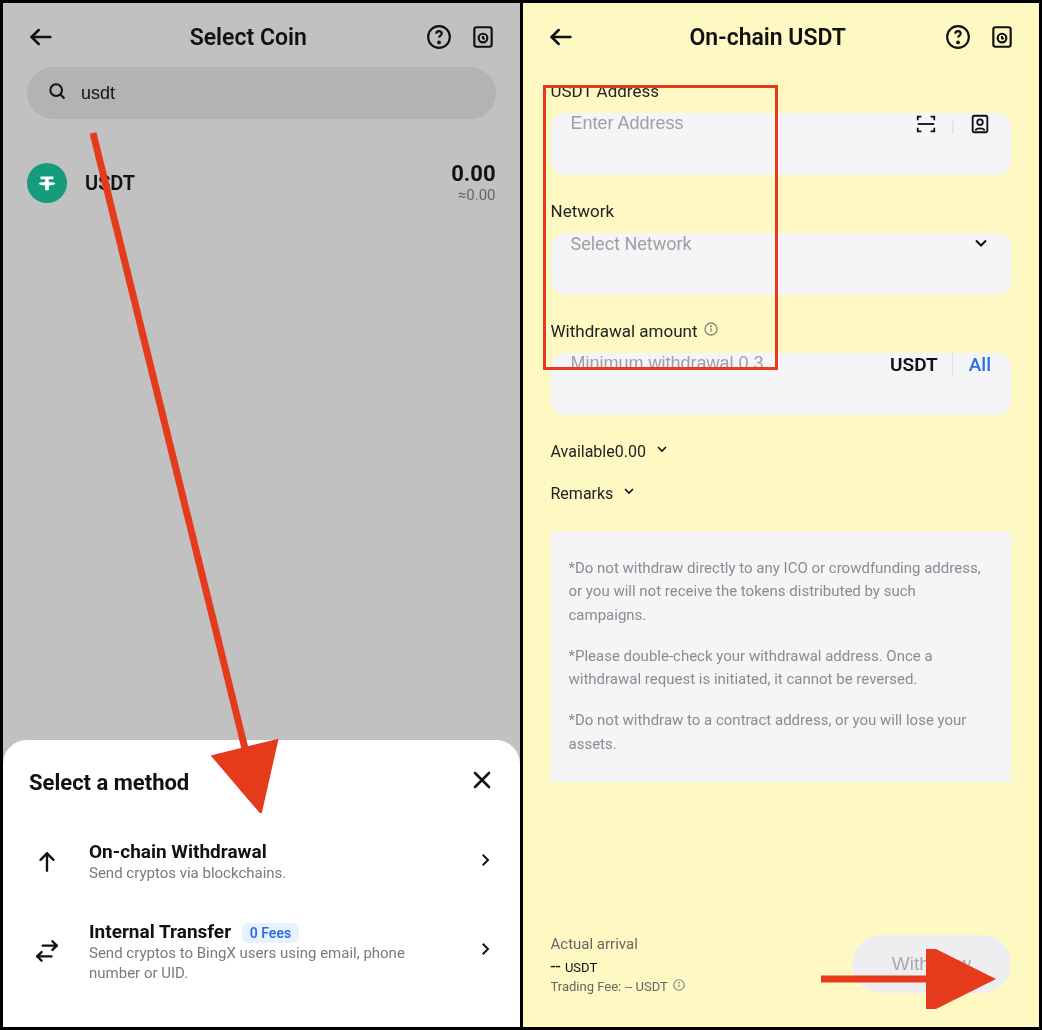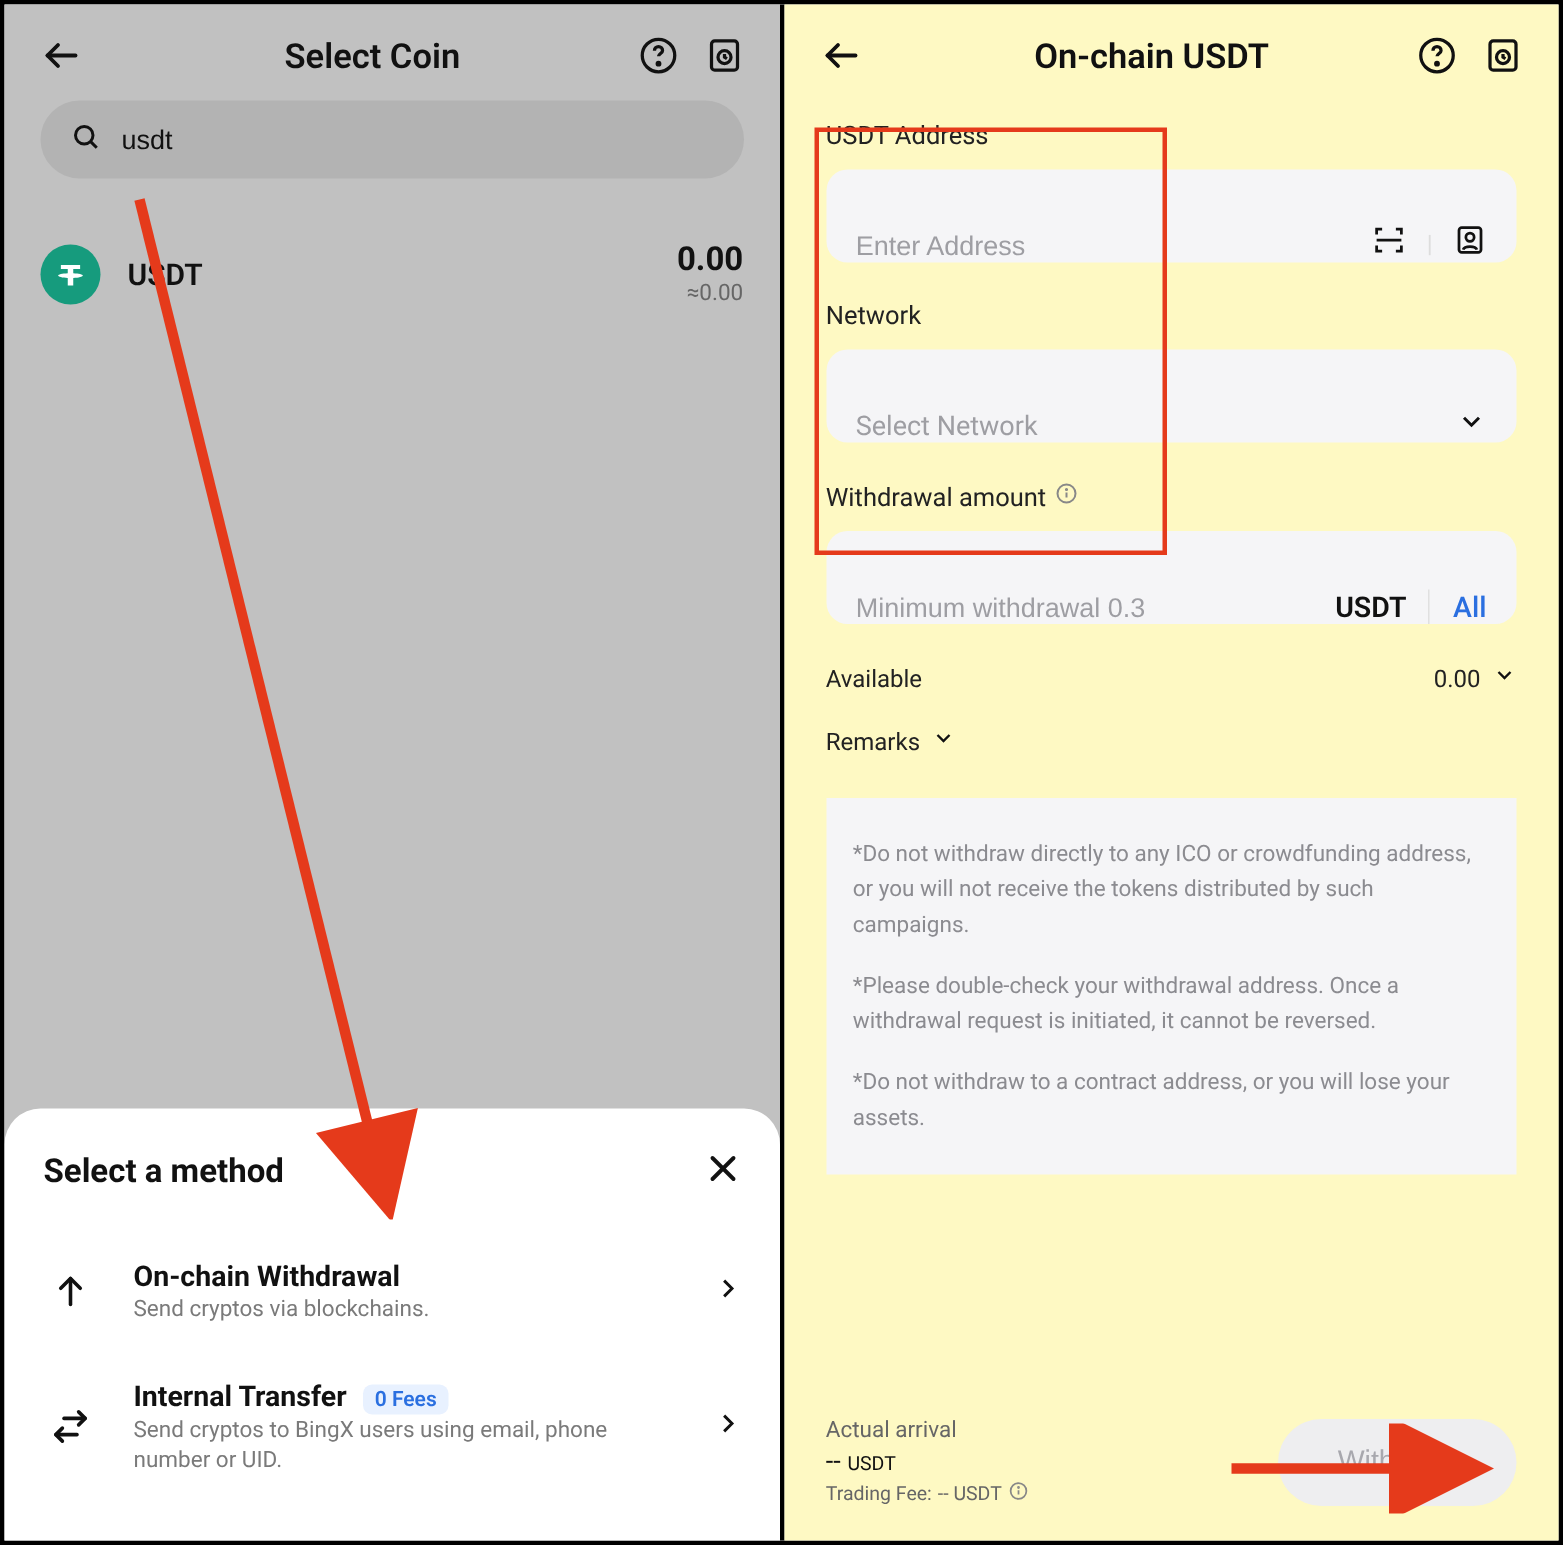--- a/index.html
+++ b/index.html
@@ -37,36 +37,36 @@
   .method-icon { width: 36px; display:flex; justify-content:center; }
   .method-text { flex:1; }
   .method-name { font-size: 19px; font-weight: 700; color:#111; }
   .method-name .badge { display:inline-block; background:#e8f1ff; color:#2a6fe0; font-weight:600; font-size:14px; padding:2px 8px; border-radius:6px; margin-left:6px; }
   .method-desc { font-size: 15px; color:#7a7a7a; margin-top:0; line-height:1.35; }
   .chev { color:#111; }
 
   
   .form-area { padding: 14px 28px 0 28px; flex:1; overflow:auto; }
   .field-label { font-size: 17px; color:#222; margin-bottom: 12px; display:flex; align-items:center; gap:6px; }
-  .field-box { background:#f5f5f7; border-radius: 14px; height: 62px; display:flex; align-items:flex-end; padding: 0 20px; margin-bottom: 26px; gap:16px; }
+  .field-box { background:#f5f5f7; border-radius: 14px; height: 62px; display:flex; align-items:flex-start; padding: 0 20px; margin-bottom: 26px; gap:16px; }
   .field-box input { flex:1; background:transparent; border:none; outline:none; font-size:18px; color:#111; }
   .field-box input::placeholder, .placeholder { color:#9e9ea3; font-size:18px; }
   .field-box .suffix { display:flex; align-items:center; gap:14px; }
   .unit { font-size:19px; font-weight:600; color:#111; }
   .all-link { font-size:19px; font-weight:500; color:#2a6fe0; padding-left:16px; border-left:1px solid #e0e0e0; }
 
-  .inline-row { display:flex; align-items:center; justify-content:space-between; font-size:16px; color:#222; margin-bottom: 22px; }
+  .inline-row { display:flex; align-items:center; font-size:16px; color:#222; margin-bottom: 22px; }
   .inline-row .val { display:flex; align-items:center; gap:8px; }
 
   .notice-block { background:#f5f5f7; border-radius: 0; padding: 26px 18px; color:#8b8b90; font-size:15px; line-height:1.55; margin-top:28px; }
   .notice-block p { margin-bottom: 18px; }
   .notice-block p:last-child { margin-bottom:0; }
 
   
-  .bottom-bar { padding: 18px 28px 22px 28px; display:flex; align-items:center; justify-content:space-between; }
+  .bottom-bar { padding: 18px 28px 32px 28px; display:flex; align-items:flex-start; justify-content:space-between; }
   .arrival-lbl { font-size:15px; color:#666; }
   .arrival-val { font-size:18px; color:#111; margin-top:2px; }
   .arrival-val .u { font-size:13px; }
   .fee-row { font-size:13px; color:#666; display:flex; align-items:center; gap:4px; margin-top:2px; }
   .withdraw-btn { background:#eeeef0; color:#a8a8ae; font-size:19px; font-weight:500; border:none; border-radius: 32px; padding: 18px 40px; }
 
   
   .red-rect { position:absolute; border: 3px solid #e53a1b; pointer-events:none; }
   .arrow-svg { position:absolute; pointer-events:none; }
 </style>

